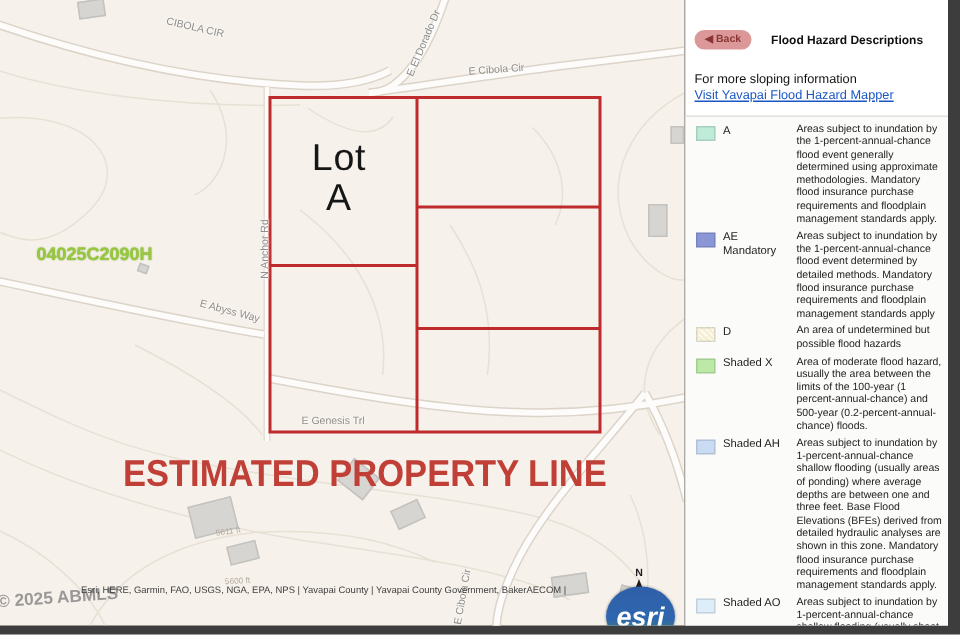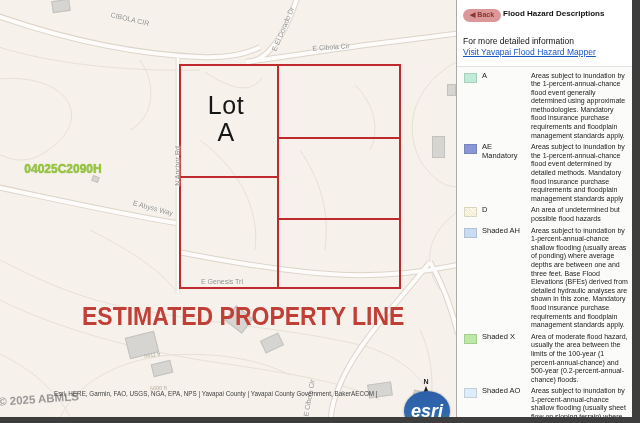--- a/index.html
+++ b/index.html
@@ -29,21 +29,21 @@
 
   .north { position:absolute; left:414px; top:376px; width:24px; height:30px; }
   .esri-logo { position:absolute; left:404px; top:391px; width:46px; height:40px;
     border-radius:50%; background:linear-gradient(180deg,#2e5fa8 0%,#2f67ae 55%,#4f9440 100%);
     color:#fff; font-weight:bold; font-style:italic; font-size:18px;
     display:flex; align-items:center; justify-content:center; box-shadow:0 0 2px rgba(0,0,0,.4); }
 
   
   .panel { position:absolute; left:456px; top:0; width:176px; height:417px; background:#ffffff;
     border-left:1px solid #adaaa6; overflow:hidden; }
-  .panel-head { display:flex; align-items:flex-start; gap:2px; padding:9px 5px 3px 6px; }
+  .panel-head { display:flex; align-items:center; gap:13px; padding:20px 5px 3px 6px; }
   .back-btn { font-family:"Liberation Sans", sans-serif; font-size:7px; font-weight:bold;
     color:#8a3535; background:#dc9898; border:none; border-radius:7px;
     padding:2px 7px 2.5px; cursor:pointer; white-space:nowrap; }
   .panel-title { font-size:8px; font-weight:bold; color:#111; white-space:nowrap; }
   .panel-info { padding:11px 6px 7px; font-size:8.5px; line-height:11.5px; color:#111; }
   .panel-info a { cursor:pointer; }
   .legend { border-top:1px solid #e2e2e0; background:#fbfbf9; padding:4px 2px 0 7px; height:352px; overflow:hidden; }
   .lrow { display:grid; grid-template-columns:15px 46px 1fr; column-gap:3px; padding:1px 0 2px; }
   .sw { width:13px; height:10px; margin-top:1px; border:0.5px solid rgba(0,0,0,.12); }
   .sw.hatch { background-image:repeating-linear-gradient(45deg, rgba(255,255,255,.85) 0 1px, transparent 1px 3px); }
@@ -153,21 +153,21 @@
     </div>
   </div>
 
   <div class="panel">
     <div class="panel-head">
       <button class="back-btn">◀ Back</button>
       <div class="panel-title">Flood Hazard Descriptions</div>
     </div>
 
     <div class="panel-info">
-      <div>For more detailed information</div>
+      <div>For more sloping information</div>
       <a href="#" style="color: rgb(26, 85, 196);">Visit Yavapai Flood Hazard Mapper</a>
     </div>
 
     <div class="legend">
 
       <div class="lrow">
         <div class="sw" style="background-color: rgb(191, 236, 216);"></div>
         <div class="zlabel">A</div>
         <div class="zdesc">Areas subject to inundation by the 1-percent-annual-chance flood event generally determined using approximate methodologies. Mandatory flood insurance purchase requirements and floodplain management standards apply.</div>
       </div>
@@ -178,32 +178,32 @@
         <div class="zdesc">Areas subject to inundation by the 1-percent-annual-chance flood event determined by detailed methods. Mandatory flood insurance purchase requirements and floodplain management standards apply</div>
       </div>
 
       <div class="lrow">
         <div class="sw hatch" style="background-color: rgb(245, 238, 210);"></div>
         <div class="zlabel">D</div>
         <div class="zdesc">An area of undetermined but possible flood hazards</div>
       </div>
 
       <div class="lrow">
+        <div class="sw" style="background-color: rgb(188, 233, 165);"></div>
+        <div class="zlabel">Shaded X</div>
+        <div class="zdesc">Area of moderate flood hazard, usually the area between the limits of the 100-year (1 percent-annual-chance) and 500-year (0.2-percent-annual-chance) floods.</div>
+      </div>
+
+      <div class="lrow">
         <div class="sw" style="background-color: rgb(202, 220, 244);"></div>
         <div class="zlabel">Shaded AH</div>
         <div class="zdesc">Areas subject to inundation by 1-percent-annual-chance shallow flooding (usually areas of ponding) where average depths are between one and three feet. Base Flood Elevations (BFEs) derived from detailed hydraulic analyses are shown in this zone. Mandatory flood insurance purchase requirements and floodplain management standards apply.</div>
       </div>
 
       <div class="lrow">
-        <div class="sw" style="background-color: rgb(188, 233, 165);"></div>
-        <div class="zlabel">Shaded X</div>
-        <div class="zdesc">Area of moderate flood hazard, usually the area between the limits of the 100-year (1 percent-annual-chance) and 500-year (0.2-percent-annual-chance) floods.</div>
-      </div>
-
-      <div class="lrow">
         <div class="sw" style="background-color: rgb(221, 237, 249);"></div>
         <div class="zlabel">Shaded AO</div>
         <div class="zdesc">Areas subject to inundation by 1-percent-annual-chance shallow flooding (usually sheet flow on sloping terrain) where average depths are between one and three feet. Average flood depths derived from detailed hydraulic analyses are shown in this zone. Mandatory flood insurance purchase requirements and floodplain management standards apply.</div>
       </div>
 
     </div>
   </div>
 </div>
 
 </body></html>

